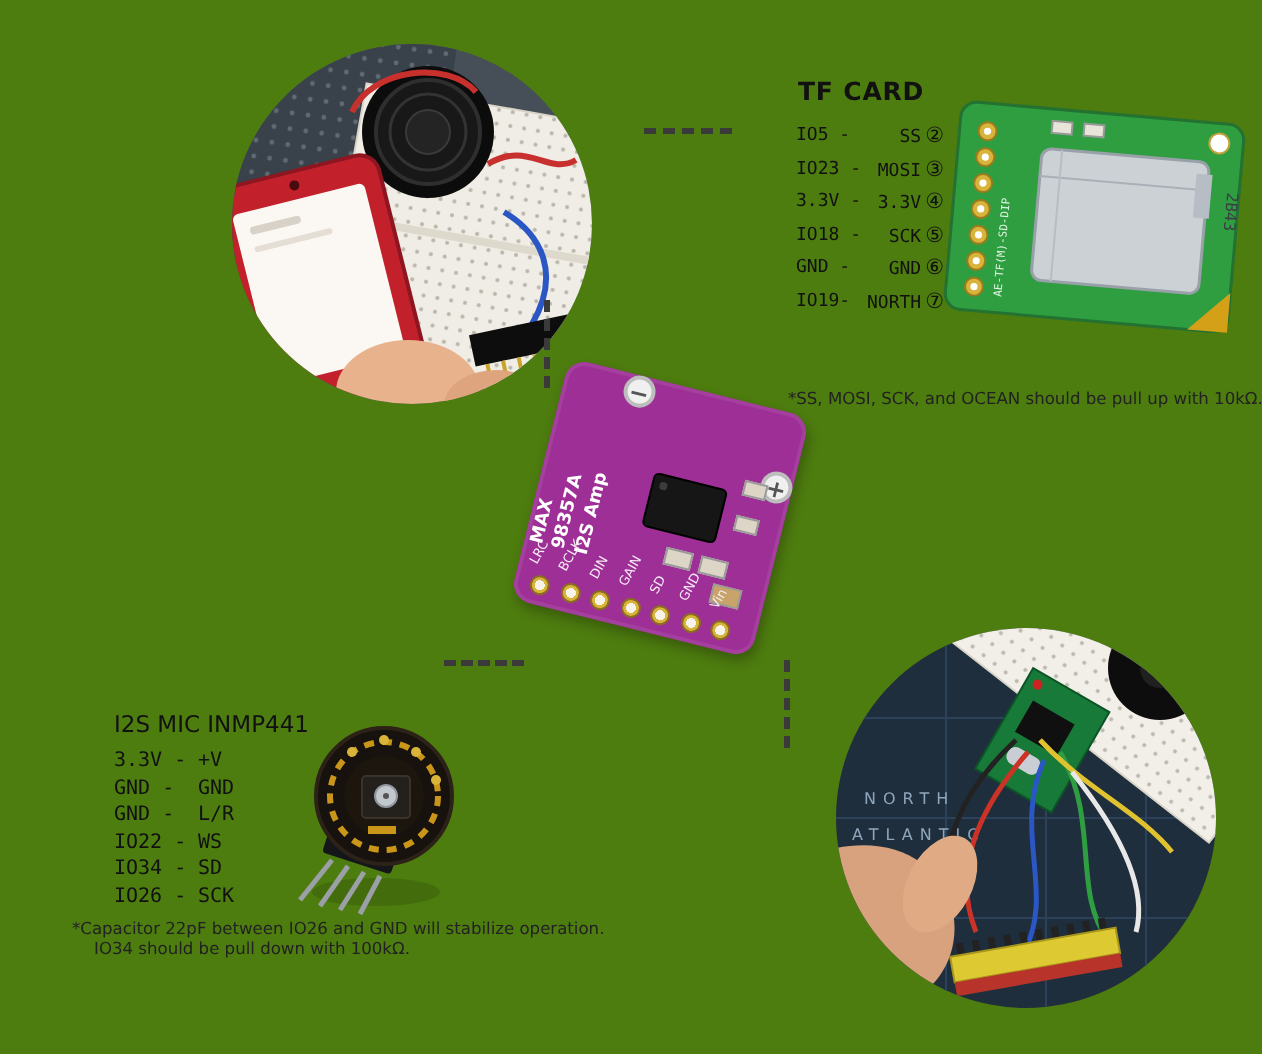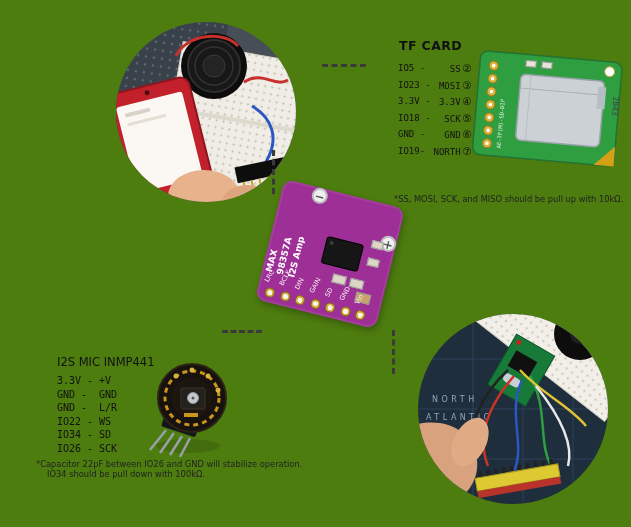--- a/index.html
+++ b/index.html
@@ -161,21 +161,21 @@
         </span>
     </div>
     <div class="tf-pin-row">
       <span>IO19-</span>
       <span class="pin-sig">
           <span>NORTH</span>
           <span class="circ">⑦</span>
         </span>
     </div>
   </div>
-  <div class="tf-note">*SS, MOSI, SCK, and MISO should be pull up with 10kΩ.</div>
+  <div class="tf-note">*SS, MOSI, SCK, and OCEAN should be pull up with 10kΩ.</div>
 
   <div class="tf-module">
     <svg width="178" height="126" viewBox="0 0 178 126">
       <g transform="rotate(5 90 63)">
         <rect x="24" y="8" width="142" height="104" rx="8" stroke="#237231" stroke-width="1.5" fill="#2f9e41"></rect>
         <path d="M166,92 L166,112 L146,112 Z" fill="#d4a017"></path>
         <g>
           <circle cx="38" cy="22" r="4.5" fill="#d9b43a" stroke="#9a7b1e"></circle>
             <circle cx="38" cy="22" r="1.8" fill="#fff"></circle>
           <circle cx="38" cy="35" r="4.5" fill="#d9b43a" stroke="#9a7b1e"></circle>

